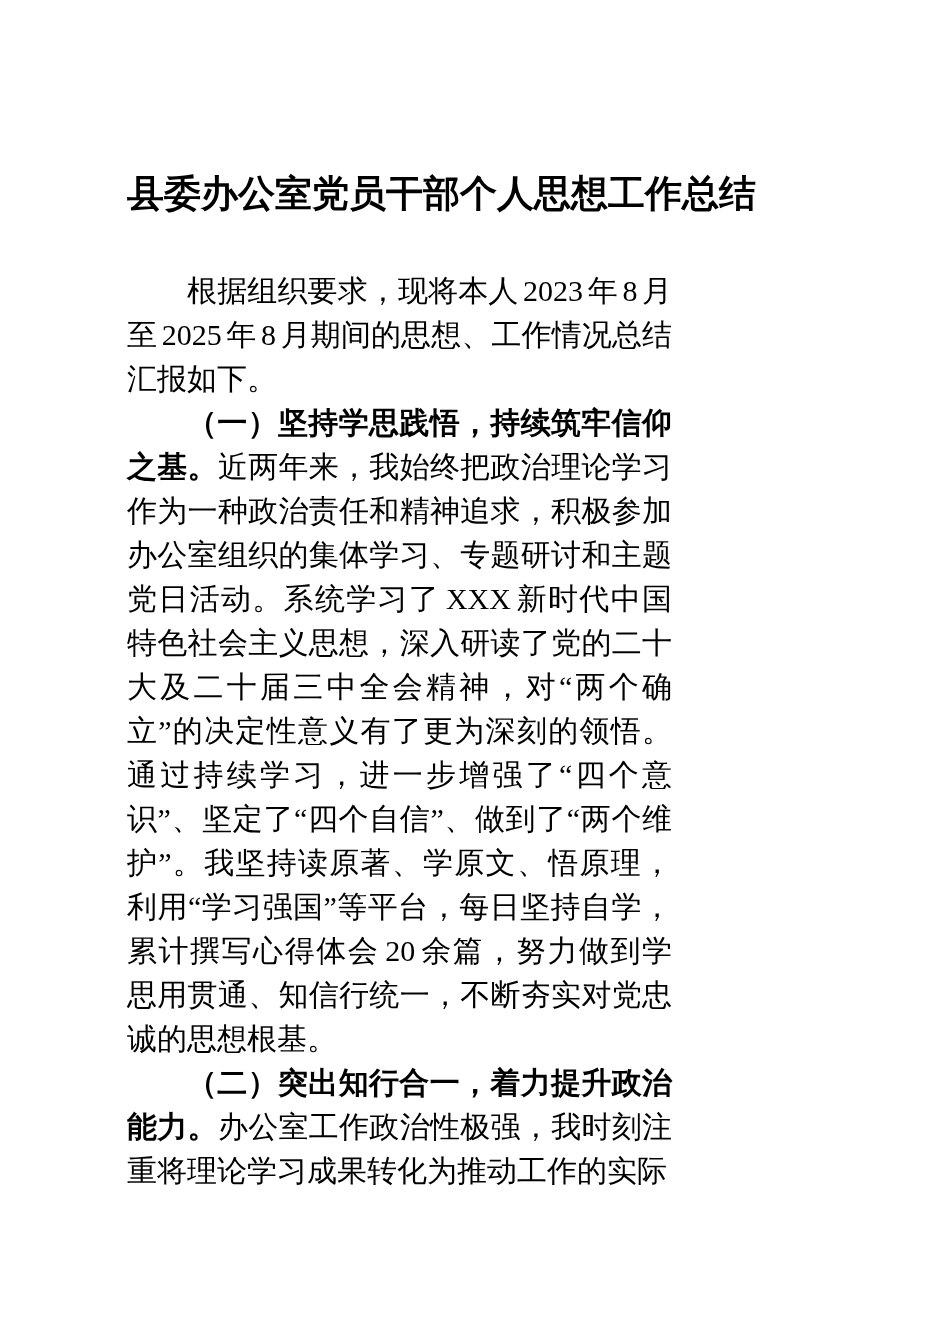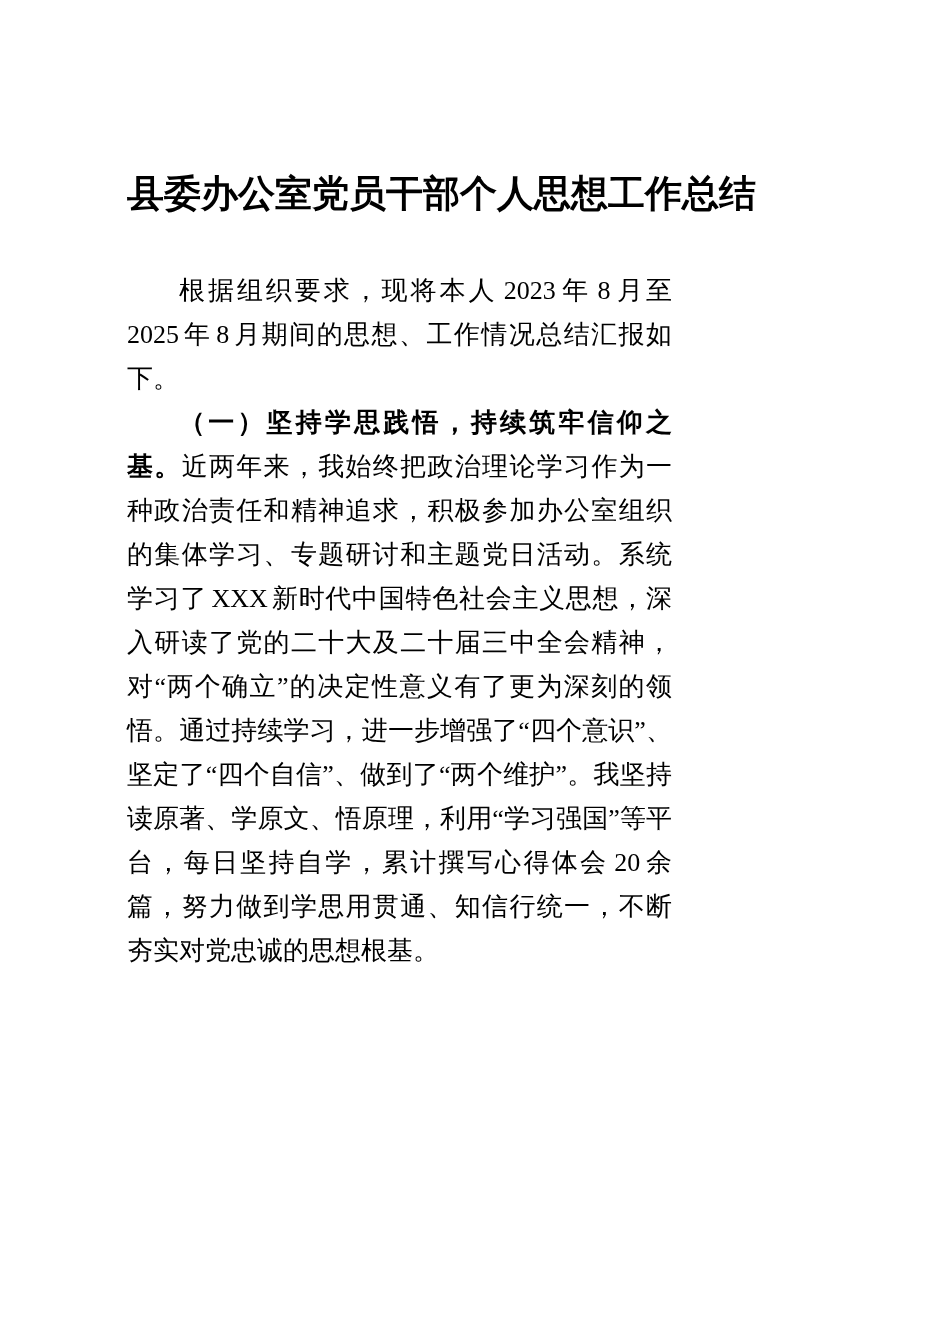--- a/index.html
+++ b/index.html
@@ -28,21 +28,21 @@
     line-height: 44px;
     text-align: center;
     letter-spacing: 0px;
     white-space: nowrap;
   }
   .doc-body {
     margin-top: 53px;
   }
   .para {
     margin: 0;
-    font-size: 26px;
+    font-size: 30px;
     line-height: 44px;
     text-align: justify;
     text-indent: 2em;
     word-spacing: -3px;
     line-break: strict;
   }
   .para.heading1 {
     font-weight: bold;
   }
   .para .lead {
@@ -57,16 +57,17 @@
   <h1 class="doc-title">县委办公室党员干部个人思想工作总结</h1>
 
   <div class="doc-body">
 
     <p class="para"><span>根据组织要求，现将本人 2023 年 8 月至 2025 年 8 月期间的思想、工作情况总结汇报如下。</span></p>
 
 
 
     <p class="para"><strong class="lead">（一）坚持学思践悟，持续筑牢信仰之基。</strong><span>近两年来，我始终把政治理论学习作为一种政治责任和精神追求，积极参加办公室组织的集体学习、专题研讨和主题党日活动。系统学习了 XXX 新时代中国特色社会主义思想，深入研读了党的二十大及二十届三中全会精神，对“两个确立”的决定性意义有了更为深刻的领悟。通过持续学习，进一步增强了“四个意识”、坚定了“四个自信”、做到了“两个维护”。我坚持读原著、学原文、悟原理，利用“学习强国”等平台，每日坚持自学，累计撰写心得体会 20 余篇，努力做到学思用贯通、知信行统一，不断夯实对党忠诚的思想根基。</span></p>
 
+    <p class="para"><strong class="lead">（二）突出知行合一，着力提升政治能力。</strong><span>办公室工作政治性极强，我时刻注重将理论学习成果转化为推动工作的实际</span></p>
 
   </div>
 
 </div>
 
 </body></html>

